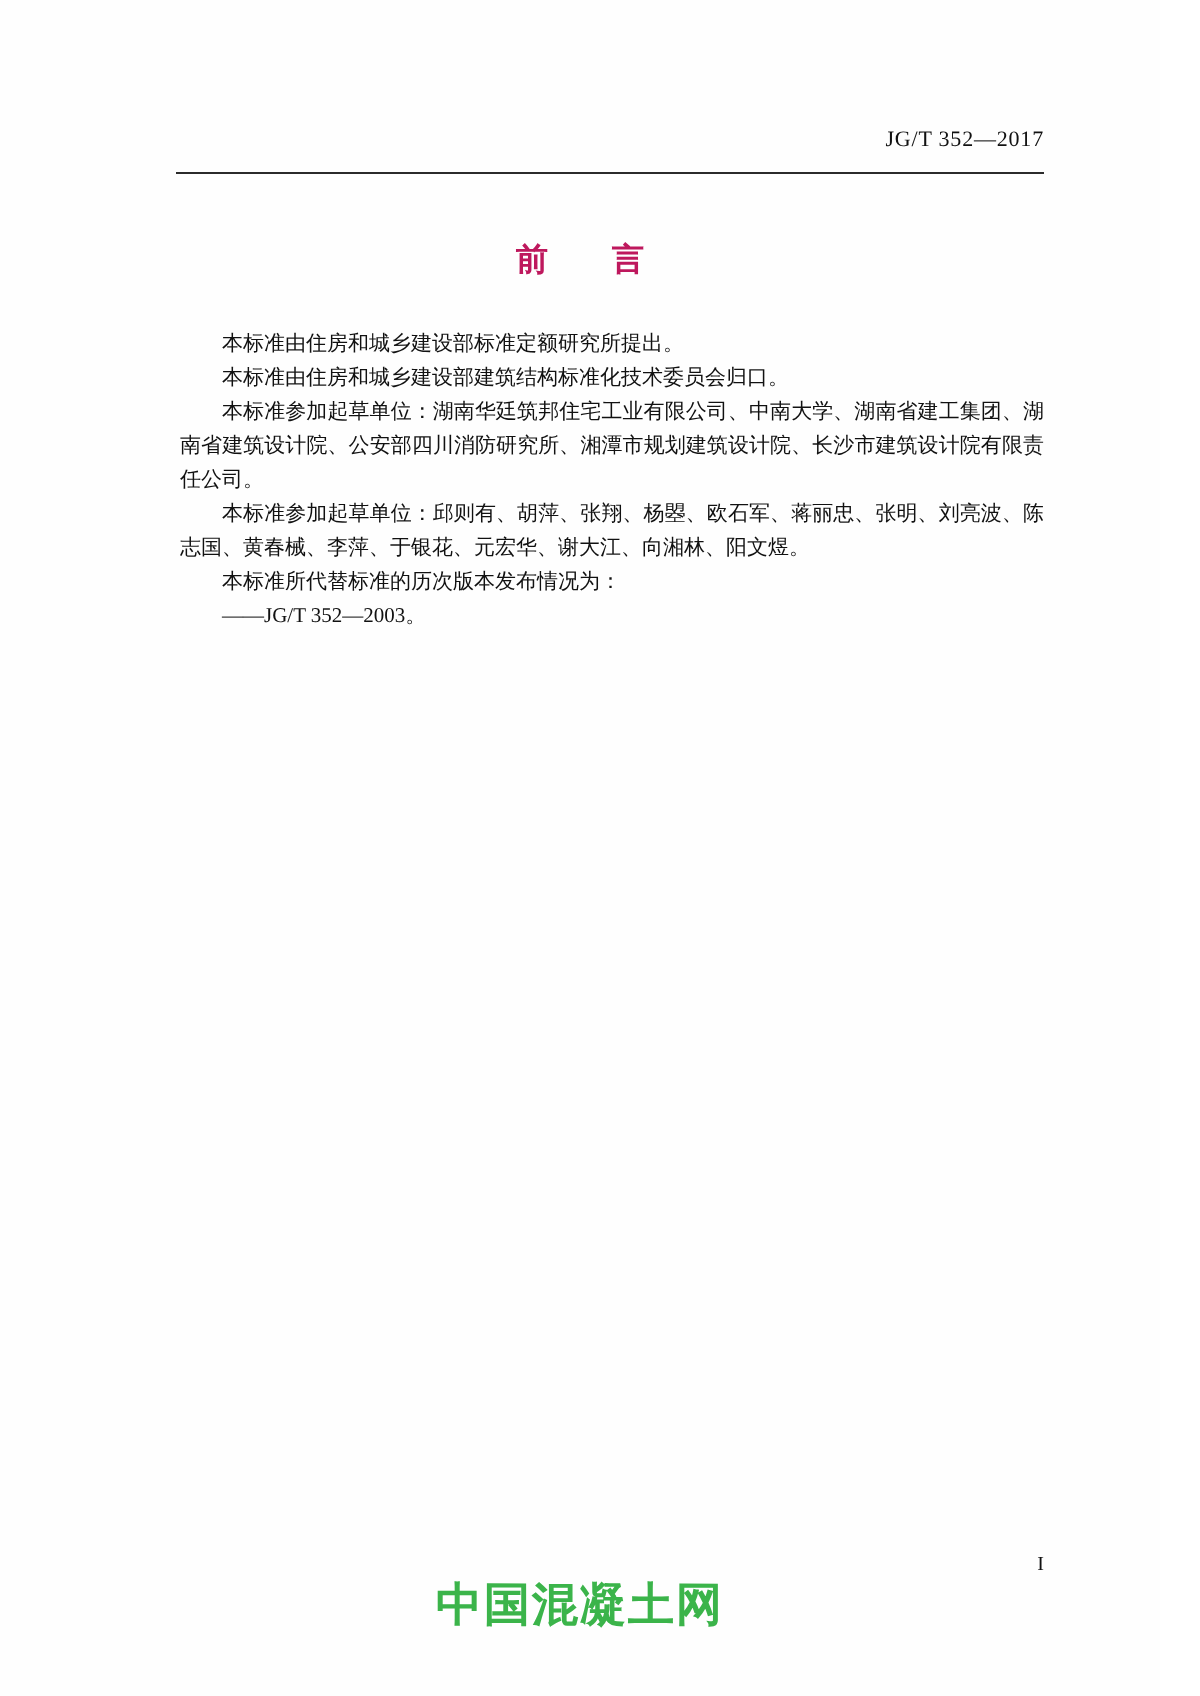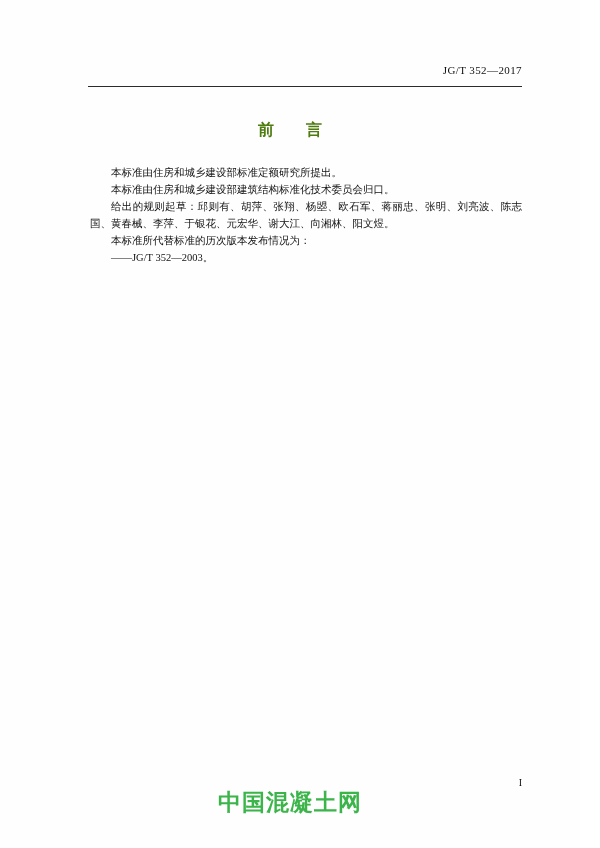--- a/index.html
+++ b/index.html
@@ -44,21 +44,21 @@
   .doc-title {
     position: absolute;
     left: 0;
     right: 0;
     top: 120px;
     text-align: center;
     font-size: 16px;
     font-weight: bold;
     letter-spacing: 14px;
     text-indent: 14px;
-    color: #4d7c0f;
+    color: #be185d;
   }
   .body-block {
     position: absolute;
     left: 90px;
     right: 58px;
     top: 164px;
     font-size: 10.5px;
     line-height: 17px;
     color: #111;
     text-align: justify;
@@ -97,21 +97,22 @@
 <div class="page">
 
   <div class="header-code">JG/T 352—2017</div>
   <div class="header-rule"></div>
 
   <div class="doc-title">前 言</div>
 
   <div class="body-block">
     <p class="para">本标准由住房和城乡建设部标准定额研究所提出。</p>
     <p class="para">本标准由住房和城乡建设部建筑结构标准化技术委员会归口。</p>
-    <p class="para">给出的规则起草：邱则有、胡萍、张翔、杨曌、欧石军、蒋丽忠、张明、刘亮波、陈志国、黄春械、李萍、于银花、元宏华、谢大江、向湘林、阳文煜。</p>
+    <p class="para">本标准参加起草单位：湖南华廷筑邦住宅工业有限公司、中南大学、湖南省建工集团、湖南省建筑设计院、公安部四川消防研究所、湘潭市规划建筑设计院、长沙市建筑设计院有限责任公司。</p>
+    <p class="para">本标准参加起草单位：邱则有、胡萍、张翔、杨曌、欧石军、蒋丽忠、张明、刘亮波、陈志国、黄春械、李萍、于银花、元宏华、谢大江、向湘林、阳文煜。</p>
     <p class="para">本标准所代替标准的历次版本发布情况为：</p>
     <p class="para dash">——JG/T 352—2003。</p>
   </div>
 
   <div class="page-number">I</div>
   <div class="watermark">中国混凝土网</div>
 
 </div>
 
 </body></html>

